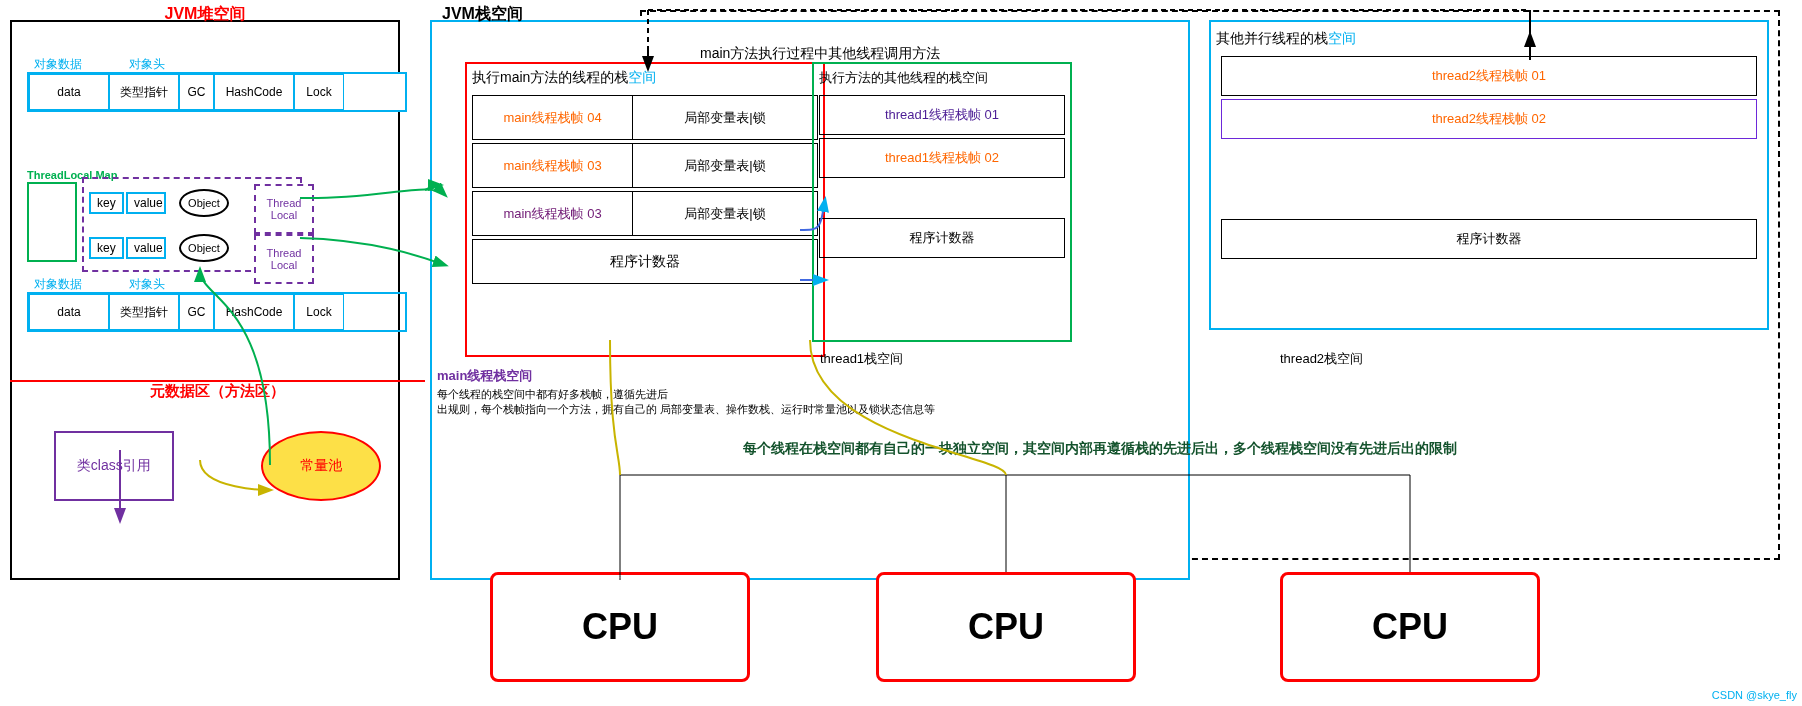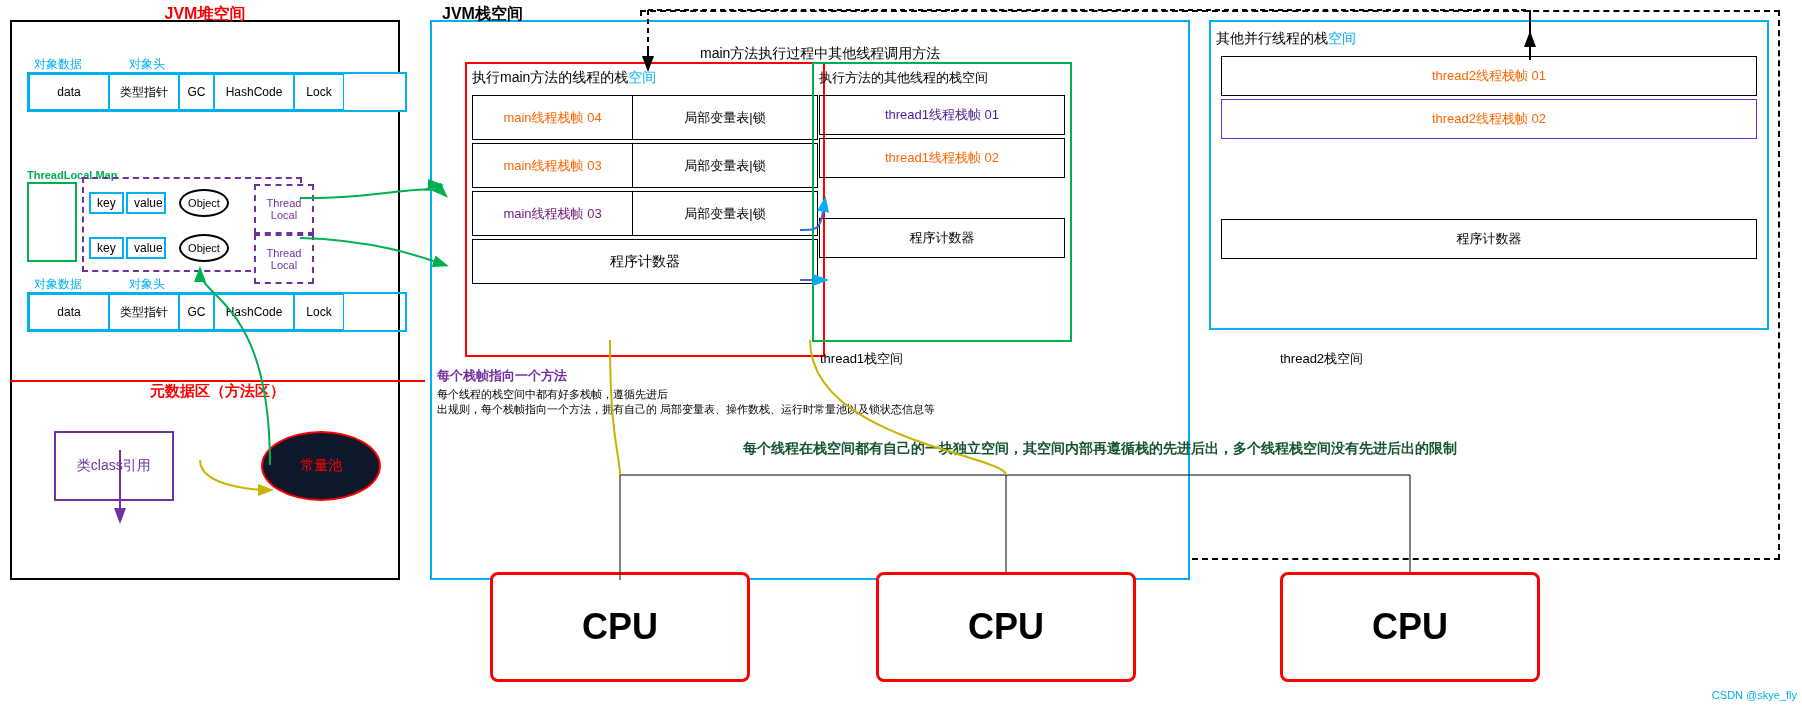--- a/index.html
+++ b/index.html
@@ -177,21 +177,21 @@
     .constant-pool-box {
       width: 120px;
       height: 70px;
       border: 2px solid red;
       border-radius: 50%;
       display: flex;
       align-items: center;
       justify-content: center;
       font-size: 14px;
       color: red;
-      background: #0f172a;
+      background: #fde047;
     }
 
     
     .red-separator {
       position: absolute;
       left: 10px;
       top: 380px;
       width: 415px;
       height: 2px;
       background: red;
@@ -408,21 +408,21 @@
       <div style="height:45px; border:1px solid #000; margin:3px 5px; display:flex; align-items:center; justify-content:center; font-size:14px;">程序计数器</div>
     </div>
 
     <div style="position:absolute; left:380px; top:40px; width:260px; height:280px; border:2px solid #00b050;">
       <div style="padding:5px; font-size:13px;">执行方法的其他线程的栈空间</div>
       <div style="height:40px; border:1px solid #000; margin:3px 5px; display:flex; align-items:center; justify-content:center; color:#4c1d95; font-size:13px;">thread1线程栈帧 01</div>
       <div style="height:40px; border:1px solid #000; margin:3px 5px; display:flex; align-items:center; justify-content:center; color:#ff6600; font-size:13px;">thread1线程栈帧 02</div>
       <div style="height:40px; border:1px solid #000; margin:40px 5px 3px; display:flex; align-items:center; justify-content:center; font-size:13px;">程序计数器</div>
     </div>
 
-    <div style="position:absolute; left:5px; top:345px; color:#7030a0; font-size:13px; font-weight:bold;">每个栈帧指向一个方法</div>
+    <div style="position:absolute; left:5px; top:345px; color:#7030a0; font-size:13px; font-weight:bold;">main线程栈空间</div>
     <div style="position:absolute; left:5px; top:365px; font-size:11px; color:#000; width:740px;">
       <span>每个线程的栈空间中都有好多栈帧，遵循先进后</span><br>
       <span>出规则，每个栈帧指向一个方法，拥有自己的 局部变量表、操作数栈、运行时常量池以及锁状态信息等</span>
     </div>
   </div>
 
   <div class="thread1-label">thread1栈空间</div>
 
   <div class="thread2-stack">
     <div style="padding:8px 5px 5px; font-size:14px;">

